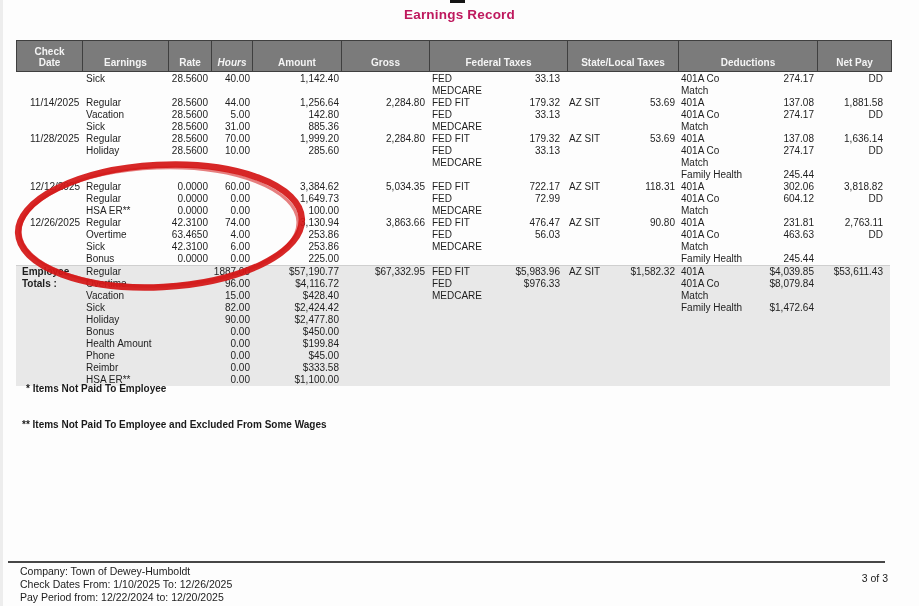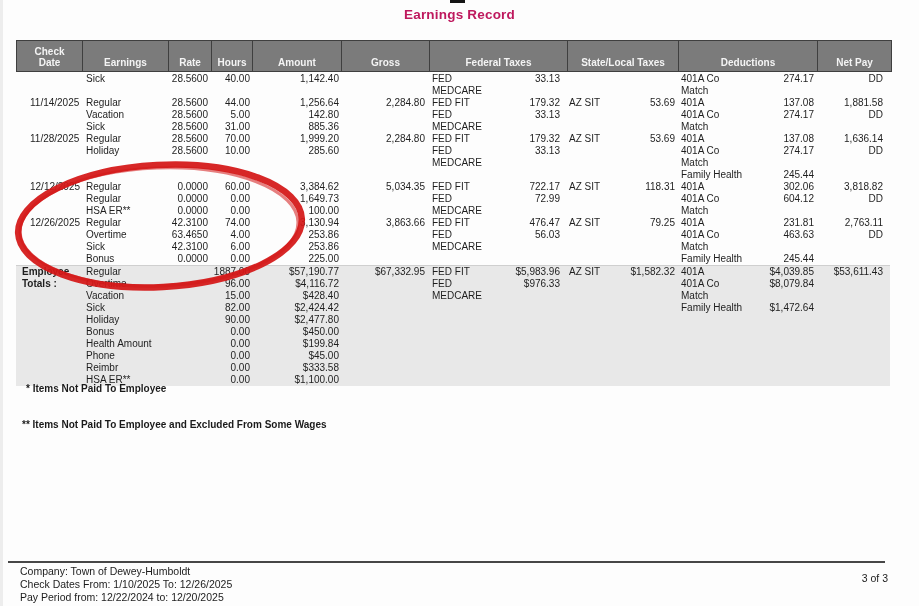--- a/index.html
+++ b/index.html
@@ -75,21 +75,21 @@
     <div class="hc" style="width: 66px;">
       <div>Check</div>
       <div>Date</div>
     </div>
     <div class="hc" style="width: 86px;">
       <div>Earnings</div>
     </div>
     <div class="hc" style="width: 43px;">
       <div>Rate</div>
     </div>
-    <div class="hc" style="width: 41px;">
+    <div class="hc" style="width: 41px; font-style: italic;">
       <div>Hours</div>
     </div>
     <div class="hc" style="width: 89px;">
       <div>Amount</div>
     </div>
     <div class="hc" style="width: 88px;">
       <div>Gross</div>
     </div>
     <div class="hc" style="width: 138px;">
       <div>Federal Taxes</div>
@@ -389,21 +389,21 @@
           <div class="val">56.03</div>
         </div>
         <div class="lv">
           <div class="lbl">MEDCARE</div>
           <div class="val"></div>
         </div>
       </div>
       <div class="col c7" style="width: 111px;">
         <div class="lv">
           <div class="lbl">AZ SIT</div>
-          <div class="val">79.25</div>
+          <div class="val">90.80</div>
         </div>
       </div>
       <div class="col c8" style="width: 139px;">
         <div class="lv">
           <div class="lbl">401A</div>
           <div class="val">231.81</div>
         </div>
         <div class="lv">
           <div class="lbl">401A Co</div>
           <div class="val">463.63</div>

